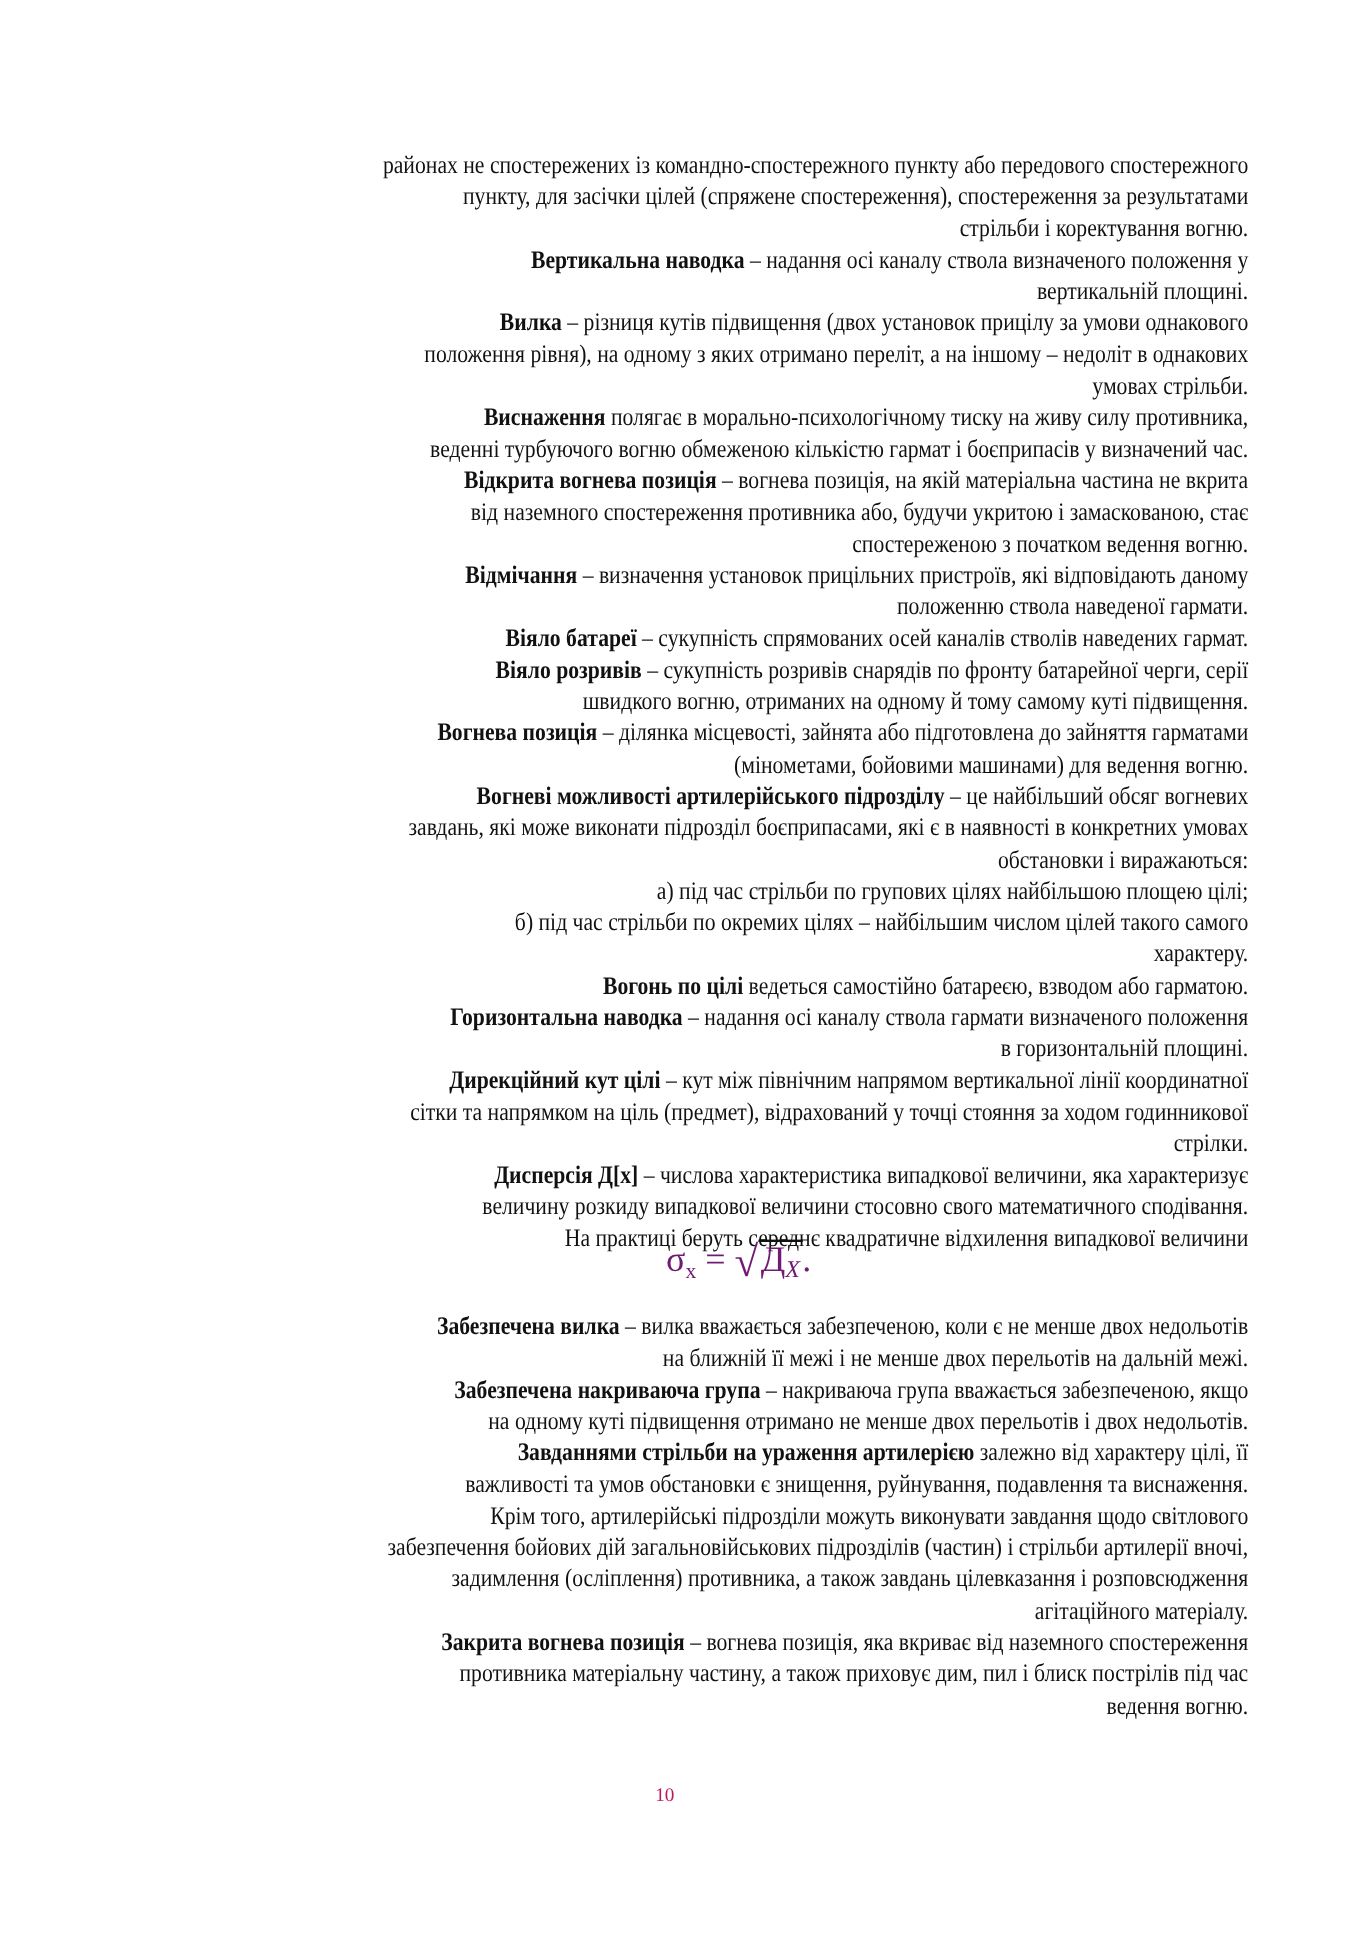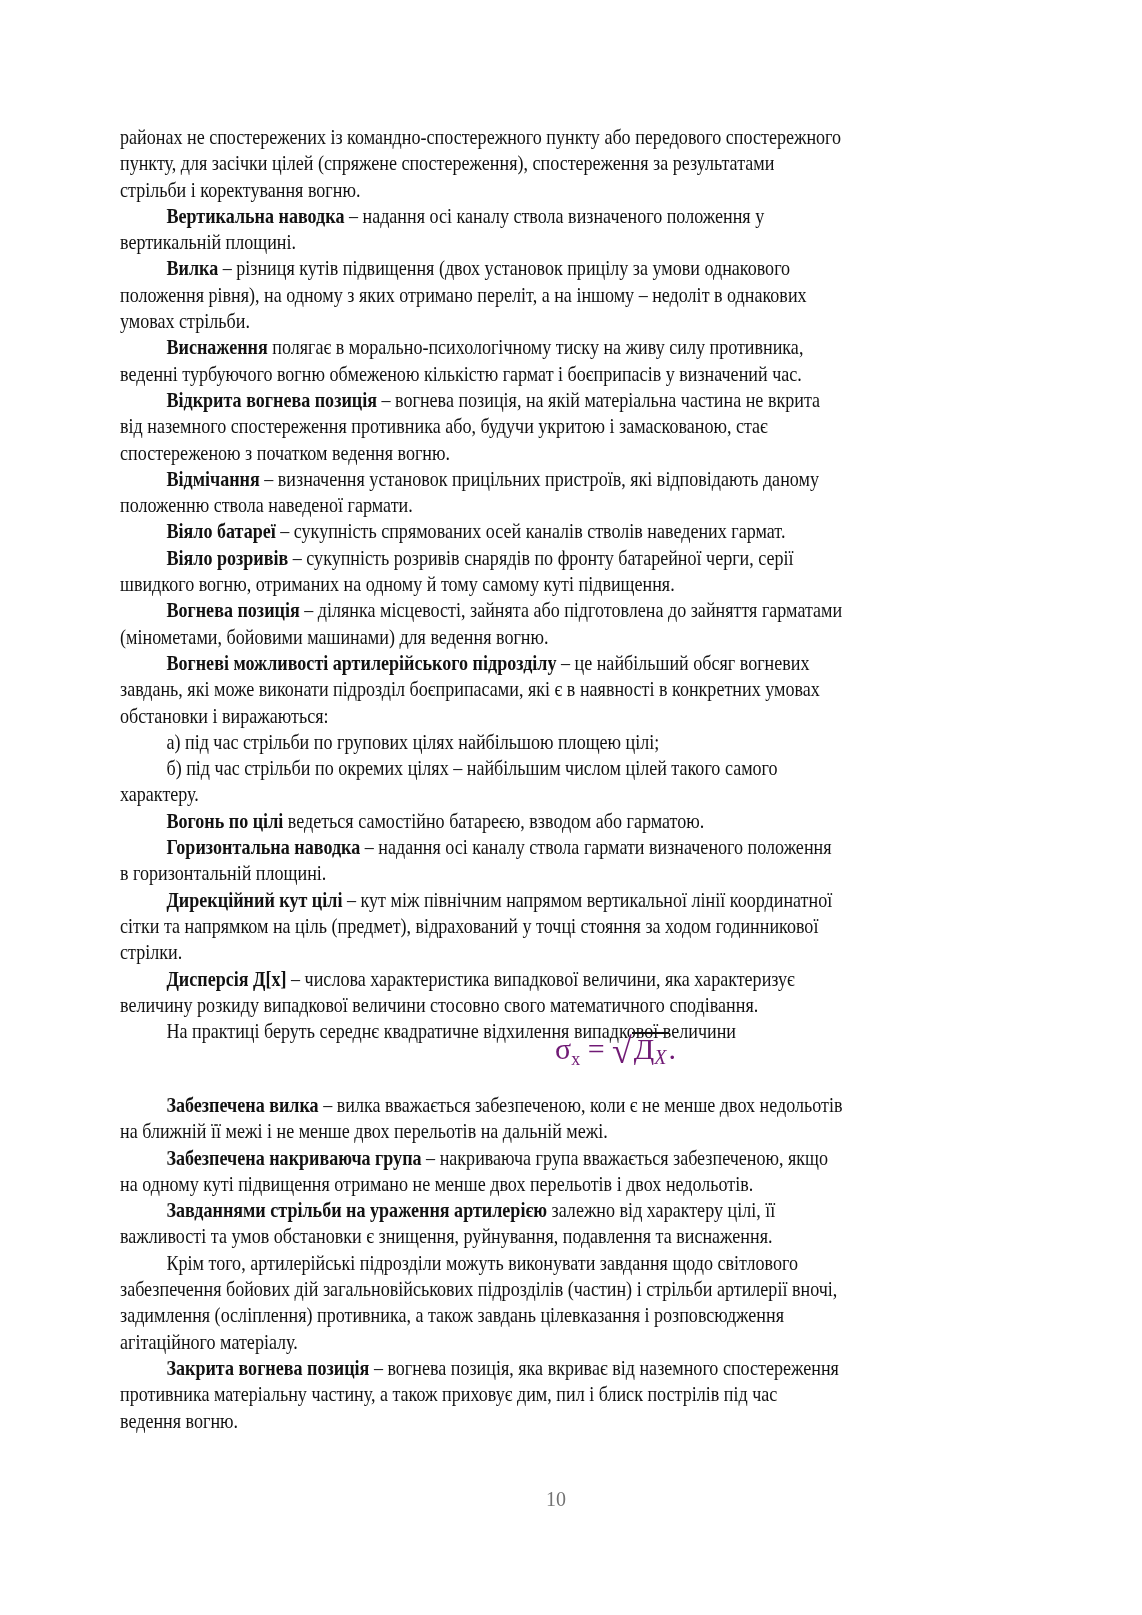--- a/index.html
+++ b/index.html
@@ -1,18 +1,18 @@
 <!DOCTYPE html>
 <html><head>
 <meta charset="utf-8">
 <style>
   html, body { margin: 0; padding: 0; background: #ffffff; }
   body { width: 1142px; height: 1615px; position: relative; overflow: hidden; }
   .page {
-    position: absolute; left: 0; top: 0; width: 1142px; height: 1615px; background: #fff;
+    position: absolute; left: 0; top: 0; width: 1142px; height: 1615px; background: #fff; text-align: right;
   }
   .text {
     position: absolute; left: 120px; top: 124px; width: 920px;
     font-family: "Liberation Serif", serif; font-size: 21px; line-height: 26.3px;
     color: #111;
     transform-origin: 0 0; transform: scaleX(0.86);
     width: 1070px;
   }
   .line { white-space: nowrap; height: 26.3px; }
   .ind { padding-left: 54px; }
@@ -21,21 +21,21 @@
     position: absolute; left: 555px; top: 1030px;
     font-family: "Liberation Serif", serif; font-size: 30px; color: #701a75;
     white-space: nowrap;
   }
   .formula .sub { font-size: 18px; vertical-align: -6px; }
   .formula .rad { font-size: 36px; vertical-align: -4px; }
   .formula .under { border-top: 2px solid #111; padding: 0 2px; display: inline-block; line-height: 30px; }
   .formula .subi { font-style: italic; font-size: 20px; vertical-align: -5px; }
   .pageno {
     position: absolute; left: 546px; top: 1488px;
-    font-family: "Liberation Serif", serif; font-size: 20px; color: #737373;
+    font-family: "Liberation Serif", serif; font-size: 16px; color: #be185d;
   }
 </style>
 </head>
 <body>
 
 <div class="page">
   <div class="text" id="block1">
       <div class="line"><span>районах не спостережених із командно-спостережного пункту або передового спостережного</span></div>
       <div class="line"><span>пункту, для засічки цілей (спряжене спостереження), спостереження за результатами</span></div>
       <div class="line"><span>стрільби і коректування вогню.</span></div>

